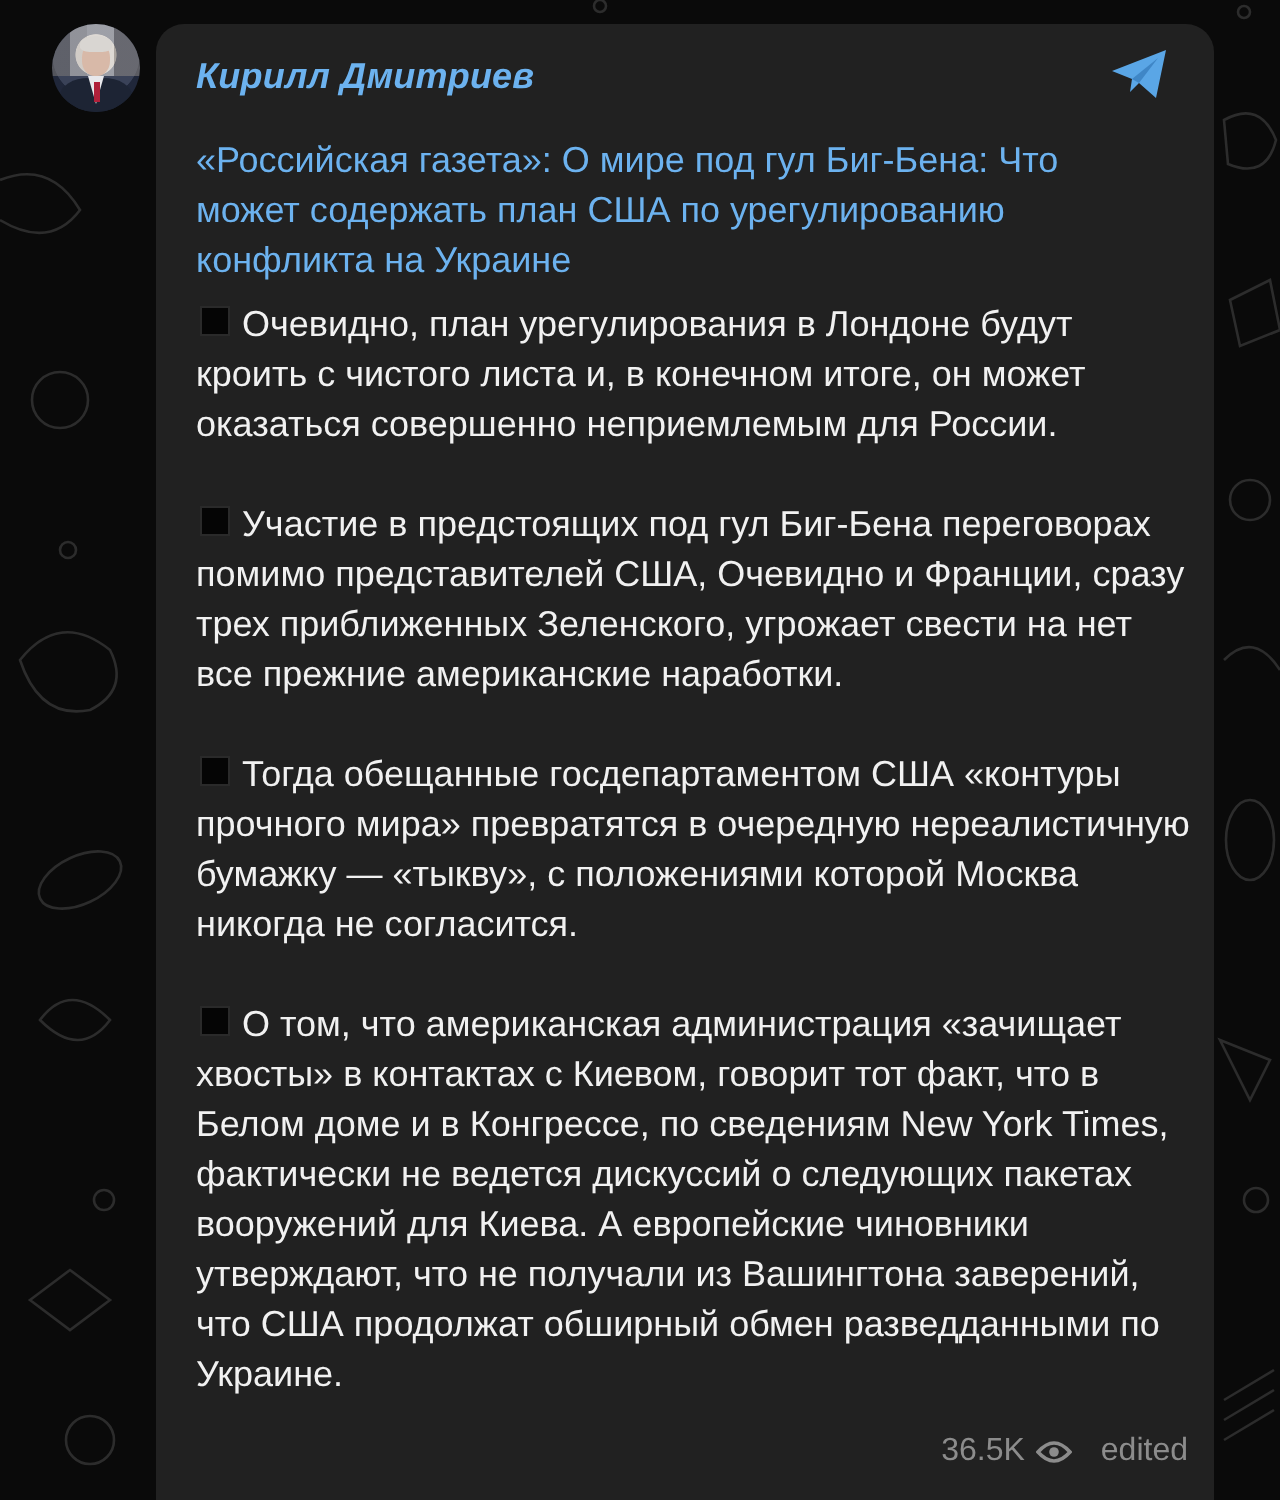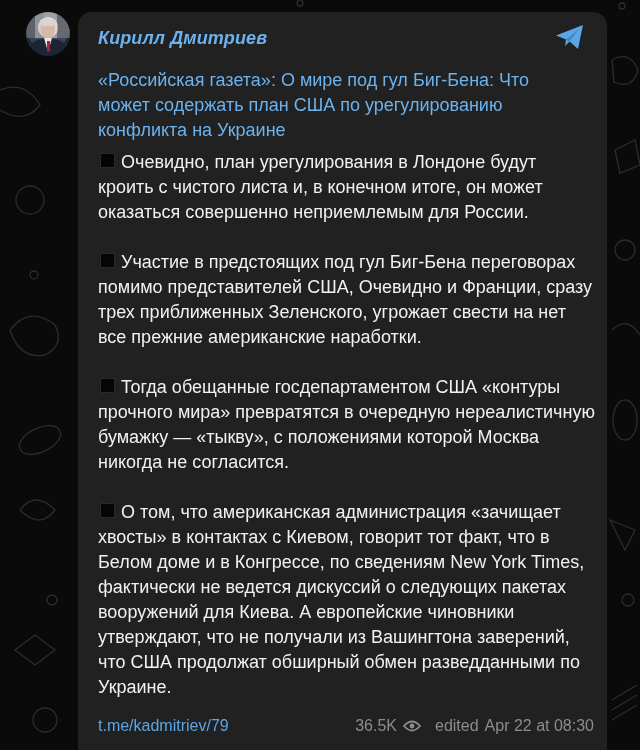--- a/index.html
+++ b/index.html
@@ -134,24 +134,22 @@
   <div class="headline">«Российская газета»: О мире под гул Биг-Бена: Что может содержать план США по урегулированию конфликта на Украине</div>
 
   <div class="body-text">
     <p class="para"><span class="bullet"></span><span>Очевидно, план урегулирования в Лондоне будут кроить с чистого листа и, в конечном итоге, он может оказаться совершенно неприемлемым для России.</span></p>
     <p class="para"><span class="bullet"></span><span>Участие в предстоящих под гул Биг-Бена переговорах помимо представителей США, Очевидно и Франции, сразу трех приближенных Зеленского, угрожает свести на нет все прежние американские наработки.</span></p>
     <p class="para"><span class="bullet"></span><span>Тогда обещанные госдепартаментом США «контуры прочного мира» превратятся в очередную нереалистичную бумажку — «тыкву», с положениями которой Москва никогда не согласится.</span></p>
     <p class="para" style="margin-bottom:0"><span class="bullet"></span><span>О том, что американская администрация «зачищает хвосты» в контактах с Киевом, говорит тот факт, что в Белом доме и в Конгрессе, по сведениям New York Times, фактически не ведется дискуссий о следующих пакетах вооружений для Киева. А европейские чиновники утверждают, что не получали из Вашингтона заверений, что США продолжат обширный обмен разведданными по Украине.</span></p>
   </div>
 
   <div class="footer">
-    <span class="link">t.me/kadmitriev/79</span>
     <div class="meta">
       <span>36.5K</span>
       <svg class="eye-icon" viewBox="0 0 18 12">
         <path d="M1 6 Q9 -3 17 6 Q9 15 1 6 Z" fill="none" stroke="#8c8c8c" stroke-width="1.8"></path>
         <circle cx="9" cy="6" r="2.4" fill="#8c8c8c"></circle>
       </svg>
       <span>edited</span>
-      <span>Apr 22 at 08:30</span>
     </div>
   </div>
 </div>
 
 </body></html>

